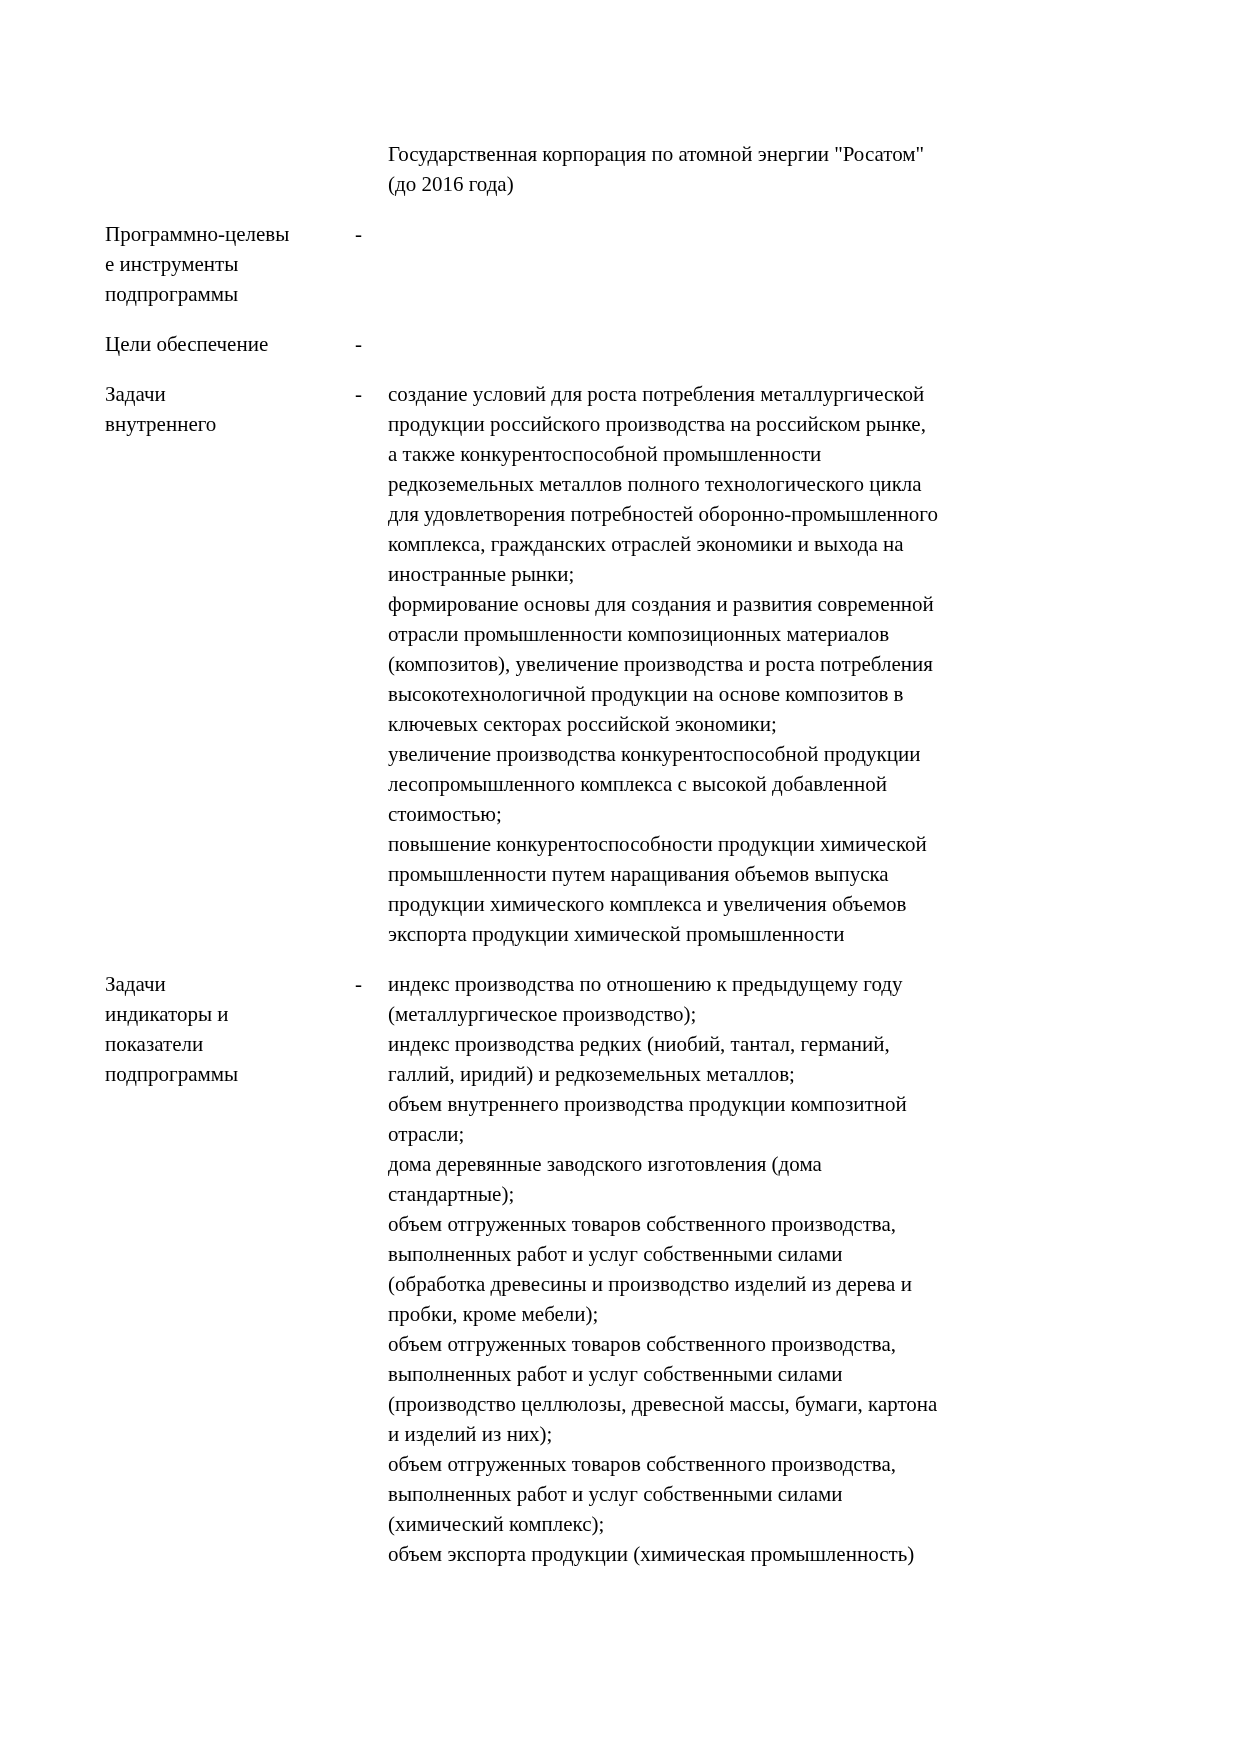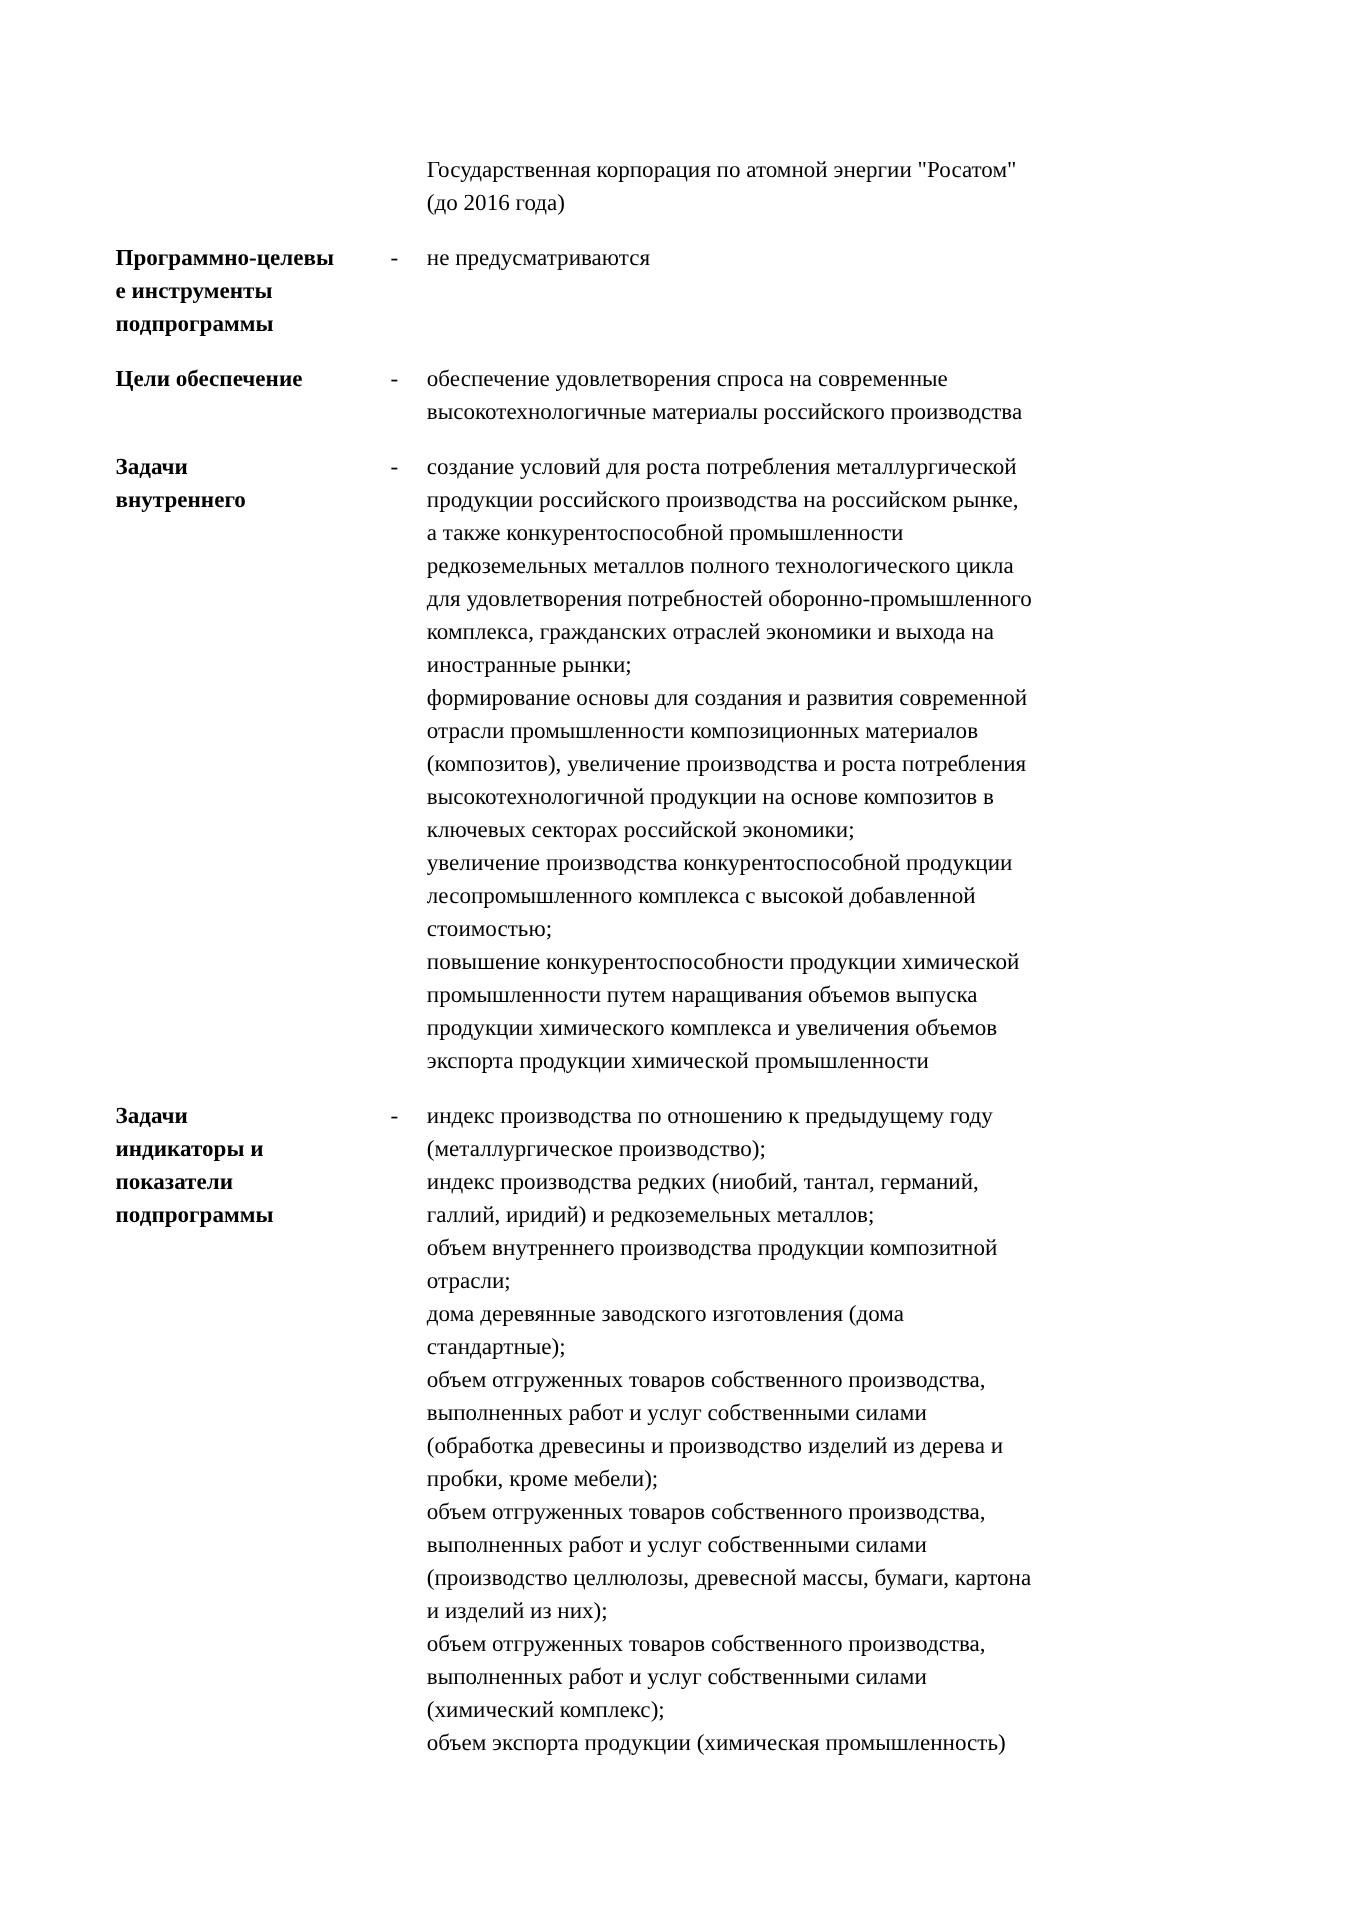--- a/index.html
+++ b/index.html
@@ -24,21 +24,20 @@
   }
   .passport-row {
     display: flex;
     align-items: flex-start;
     margin-bottom: 20px;
   }
   .row-label {
     width: 250px;
     flex-shrink: 0;
     white-space: pre-line;
-    font-weight: bold;
   }
   .row-dash {
     width: 33px;
     flex-shrink: 0;
     white-space: pre;
   }
   .row-content {
     flex: 1 1 auto;
     white-space: pre-line;
   }
@@ -53,28 +52,25 @@
       <div class="row-dash"></div>
       <div class="row-content">Государственная корпорация по атомной энергии "Росатом"
 (до 2016 года)</div>
     </div>
 
     <div class="passport-row">
       <div class="row-label">Программно-целевы
 е инструменты
 подпрограммы</div>
       <div class="row-dash">-</div>
-      <div class="row-content">не предусматриваются</div>
     </div>
 
     <div class="passport-row">
       <div class="row-label">Цели обеспечение</div>
       <div class="row-dash">-</div>
-      <div class="row-content">обеспечение удовлетворения спроса на современные
-высокотехнологичные материалы российского производства</div>
     </div>
 
     <div class="passport-row">
       <div class="row-label">Задачи
 внутреннего</div>
       <div class="row-dash">-</div>
       <div class="row-content">создание условий для роста потребления металлургической
 продукции российского производства на российском рынке,
 а также конкурентоспособной промышленности
 редкоземельных металлов полного технологического цикла

